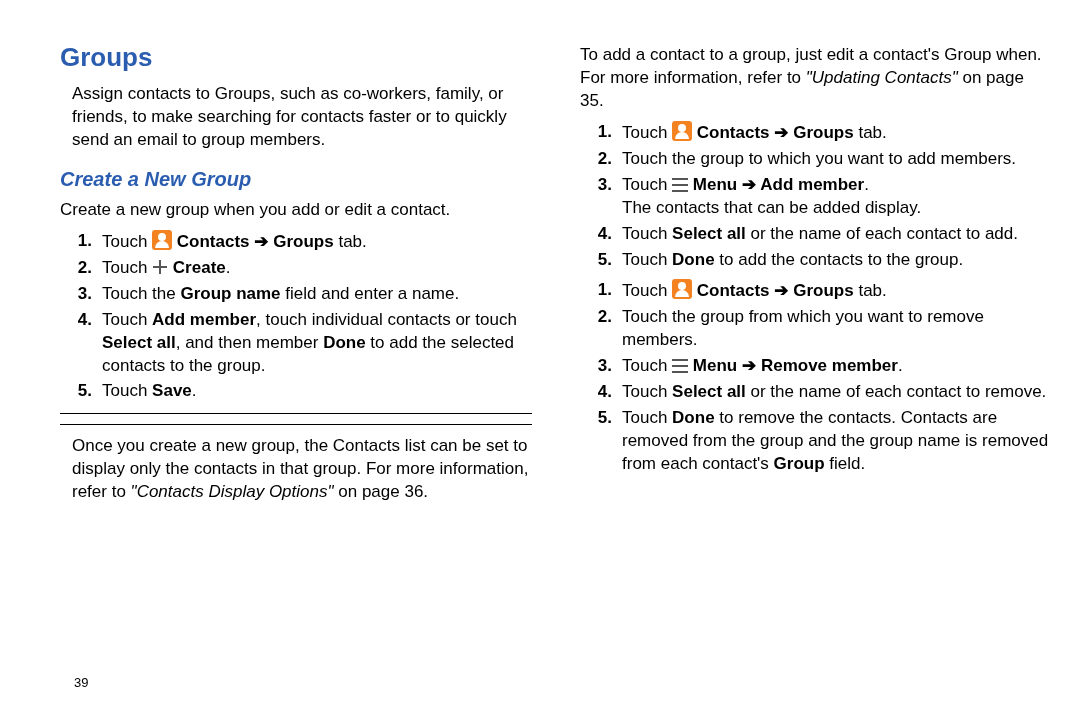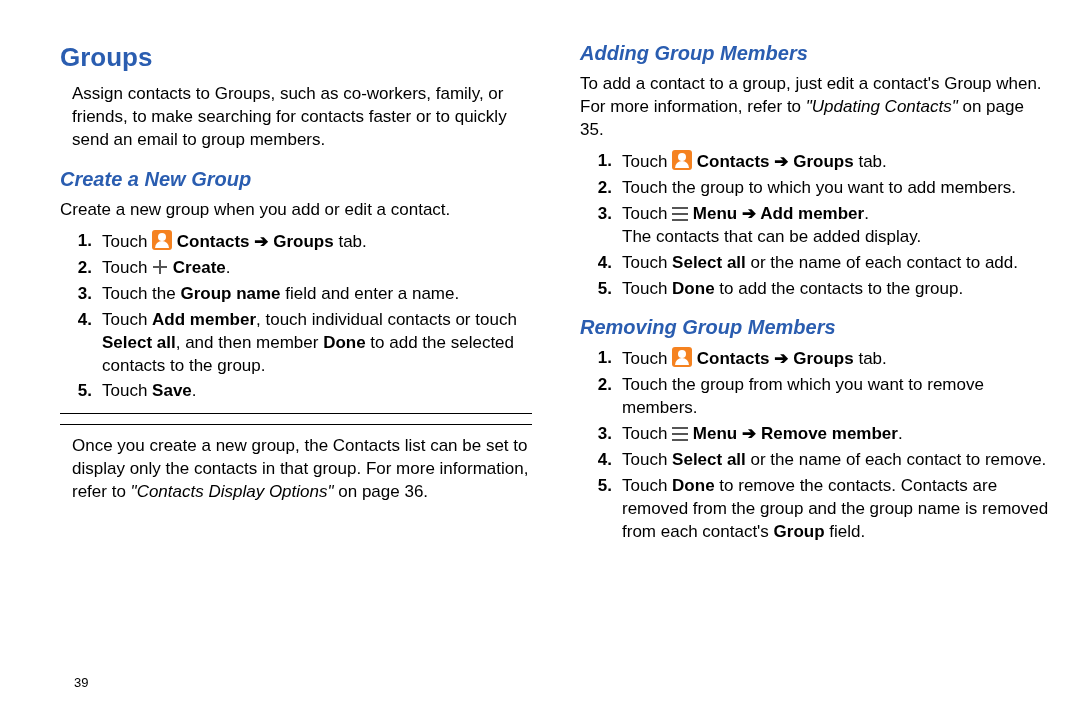--- a/index.html
+++ b/index.html
@@ -183,21 +183,20 @@
 
     <hr class="rule">
     <hr class="rule">
 
     <div class="para">
       <span>Once you create a new group, the Contacts list can be set to display only the contacts in that group. For more information, refer to </span><span class="it">"Contacts Display Options"</span><span> on page 36.</span>
     </div>
   </div>
 
   <div class="col">
-    <div class="h2" style="margin-top:0">Adding Group Members</div>
     <div class="para2">
       <span>To add a contact to a group, just edit a contact's Group when. For more information, refer to </span><span class="it">"Updating Contacts"</span><span> on page 35.</span>
     </div>
 
     <ol>
       <li>
         <span class="num">1.</span>
         <span class="txt">
           <span>Touch </span><span class="icon-contacts"></span>
           <span class="b">Contacts</span><span class="b arrow"> ➔ </span><span class="b">Groups</span><span> tab.</span>
@@ -222,21 +221,20 @@
         </span>
       </li>
       <li>
         <span class="num">5.</span>
         <span class="txt">
           <span>Touch </span><span class="b">Done</span><span> to add the contacts to the group.</span>
         </span>
       </li>
     </ol>
 
-    <div class="h2">Removing Group Members</div>
     <ol>
       <li>
         <span class="num">1.</span>
         <span class="txt">
           <span>Touch </span><span class="icon-contacts"></span>
           <span class="b">Contacts</span><span class="b arrow"> ➔ </span><span class="b">Groups</span><span> tab.</span>
         </span>
       </li>
       <li>
         <span class="num">2.</span>

